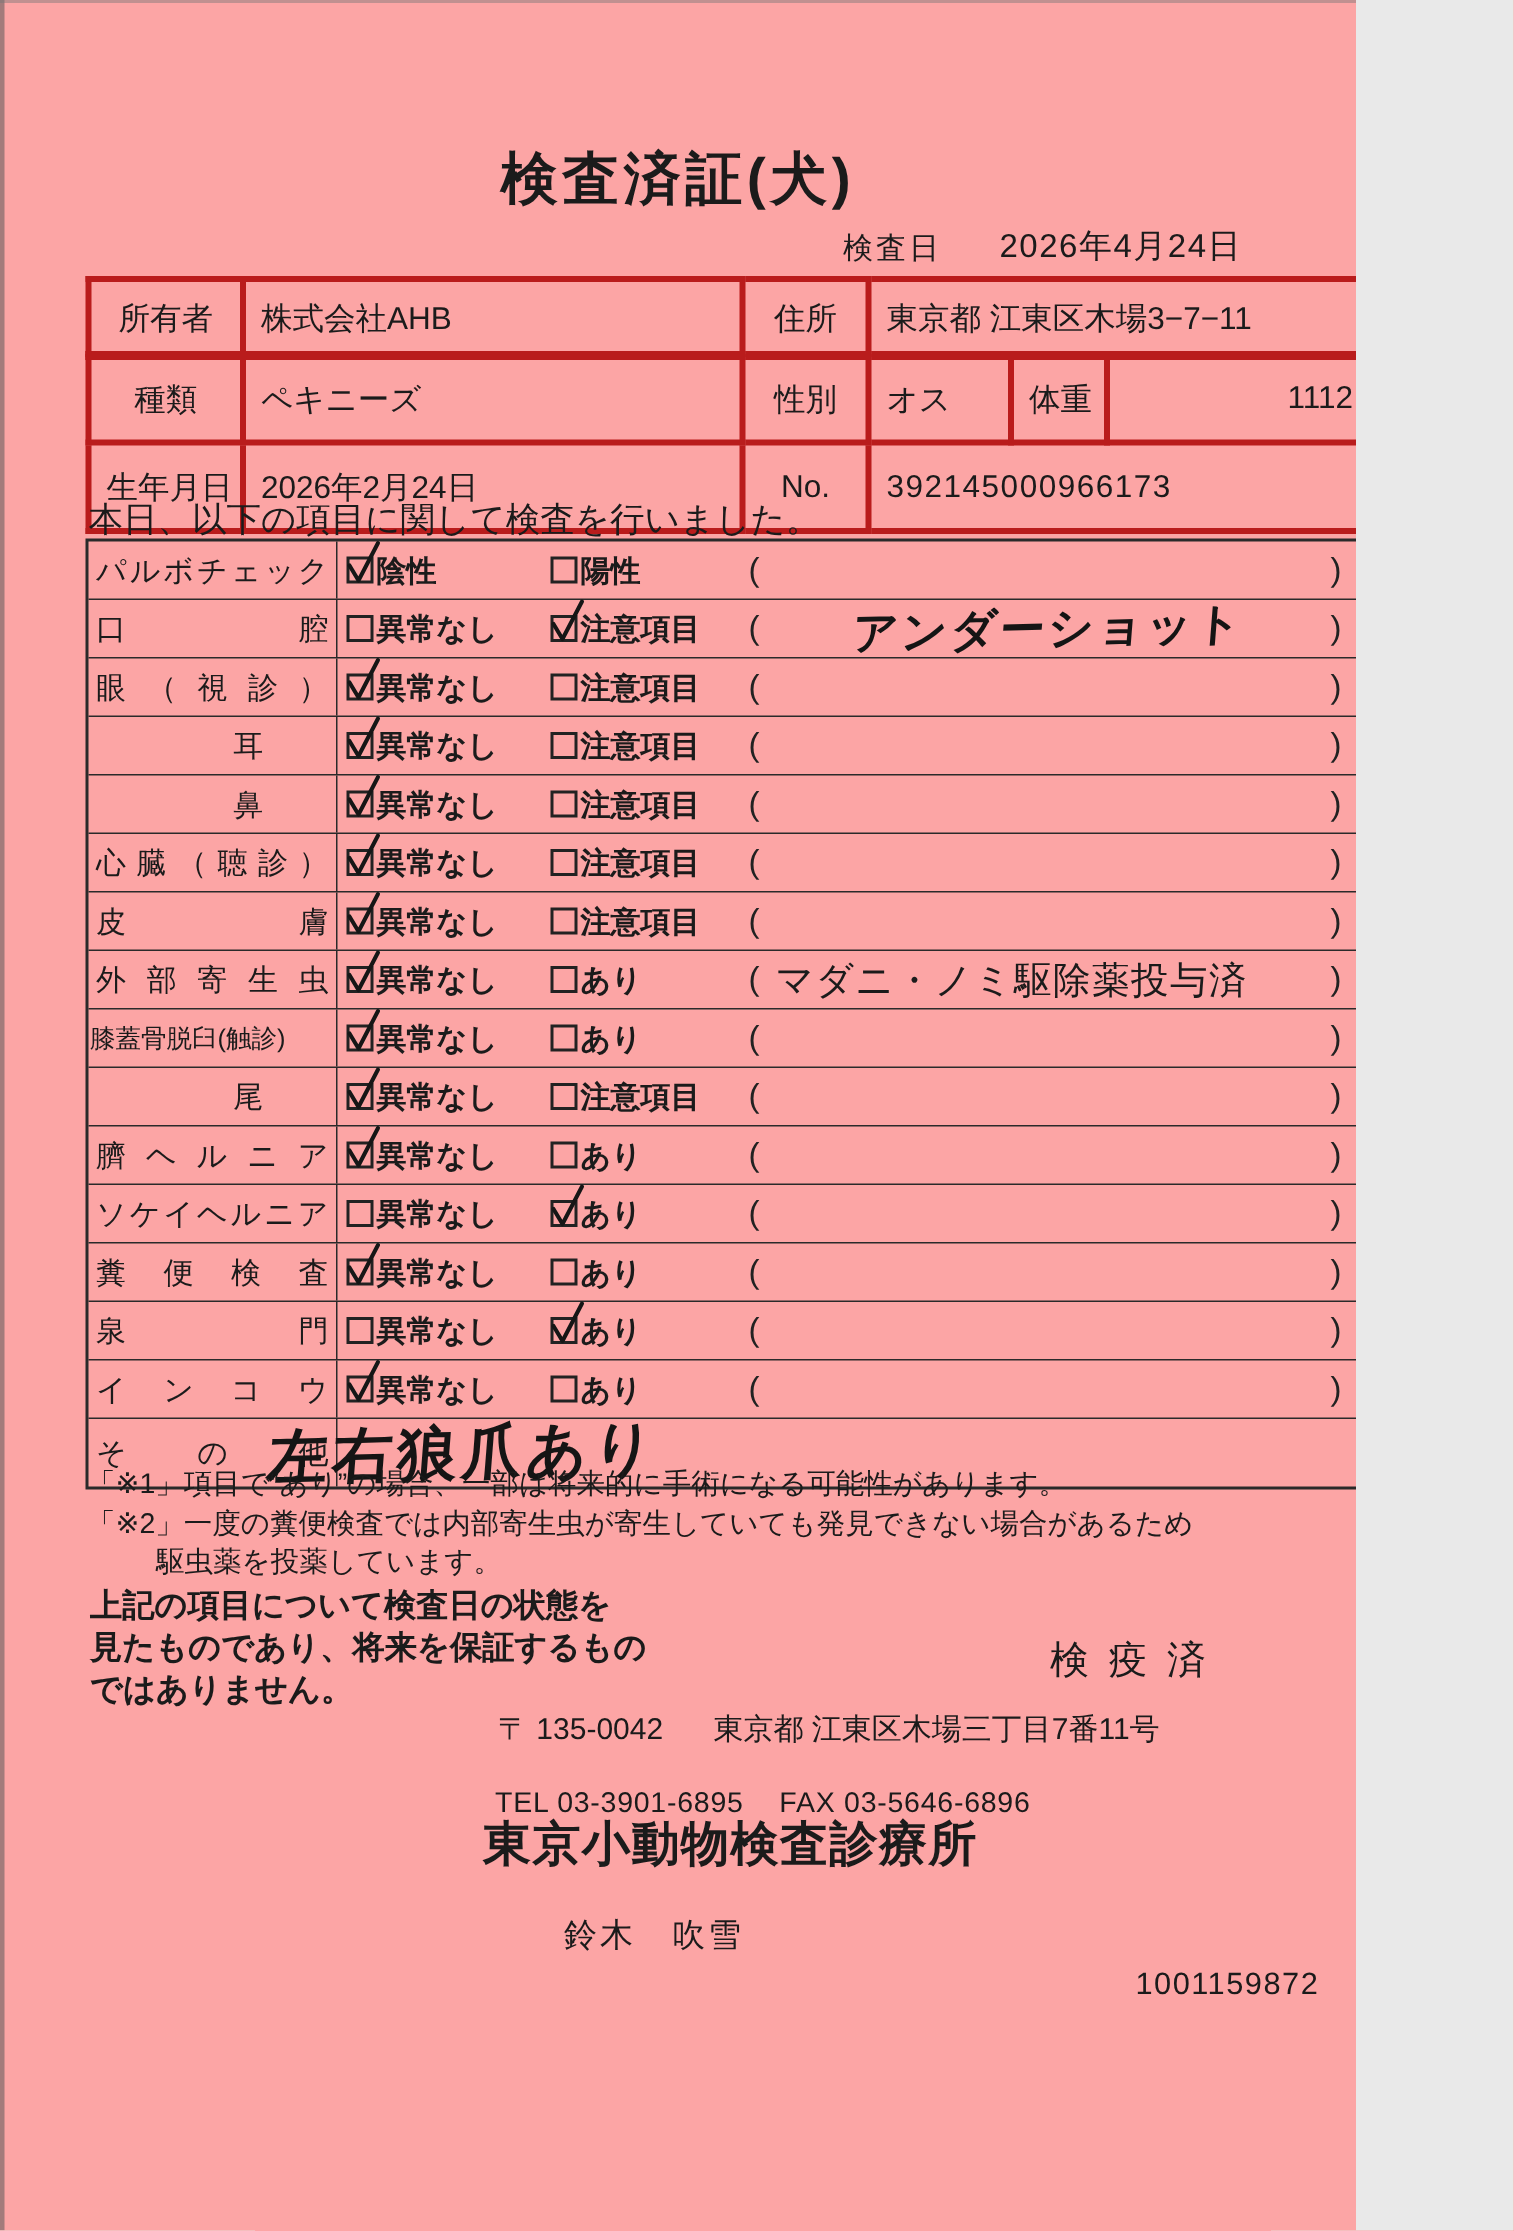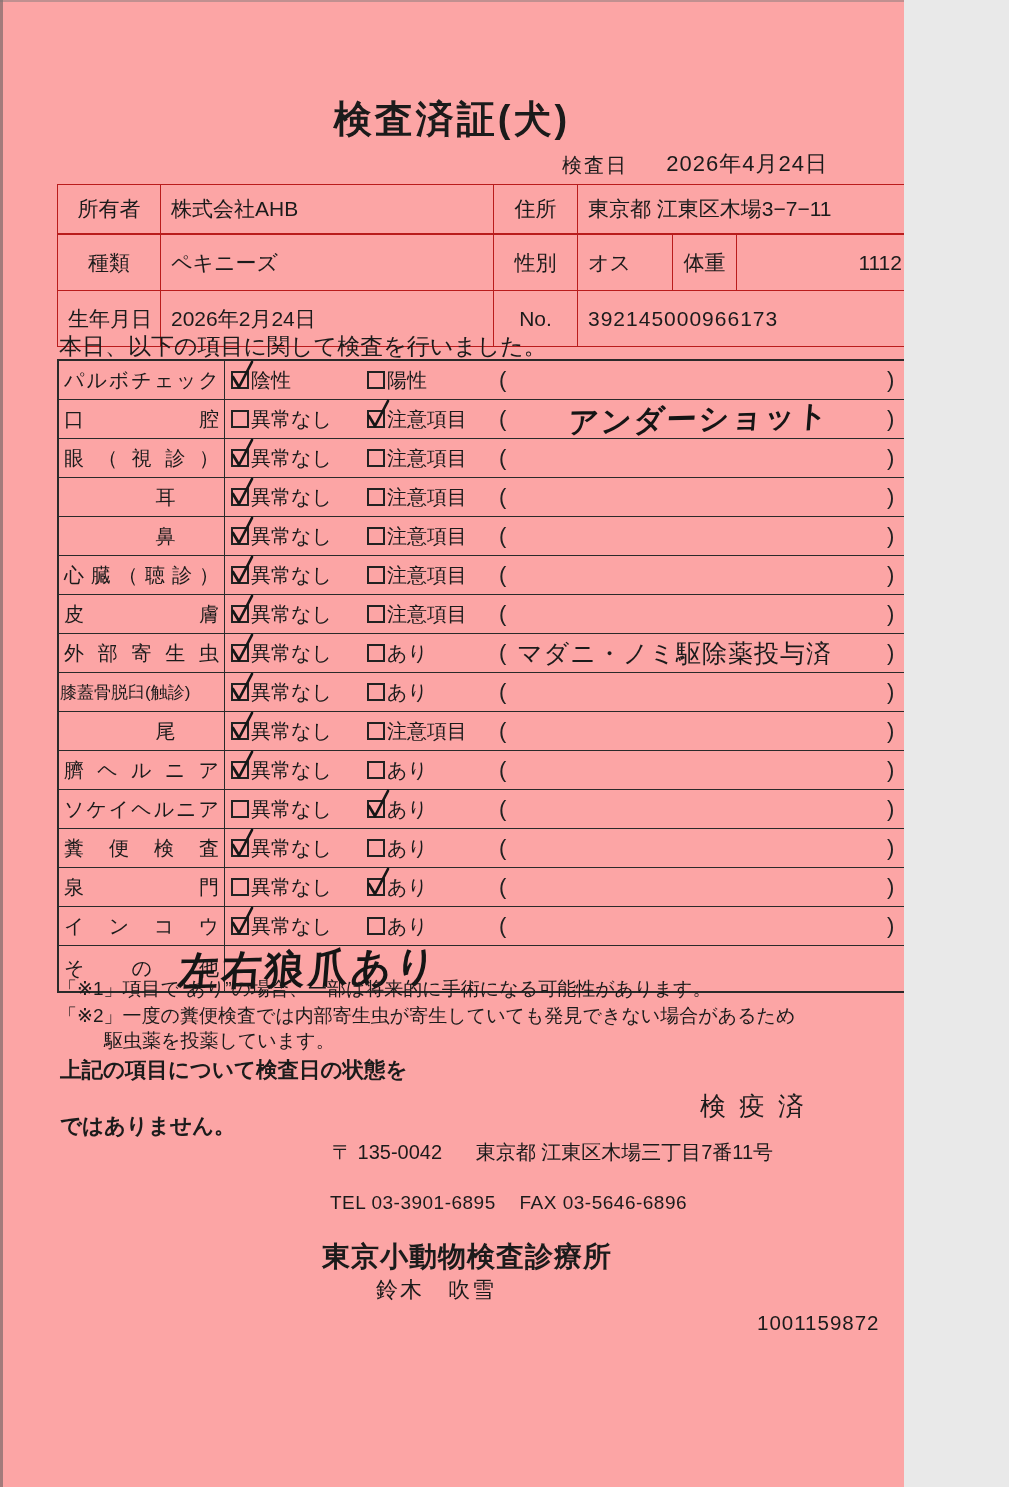--- a/index.html
+++ b/index.html
@@ -21,21 +21,21 @@
   }
   .title{
     position:absolute;top:94px;left:0;width:100%;
     text-align:center;font-size:38px;font-weight:700;letter-spacing:3px;margin:0;
   }
   .insp-label{position:absolute;left:562px;top:152px;font-size:20px;font-weight:500;letter-spacing:2px;}
   .insp-date{position:absolute;right:76px;top:149px;font-size:22px;font-weight:500;letter-spacing:1px;}
 
   table.doc{position:absolute;left:57px;border-collapse:collapse;table-layout:fixed;}
   table.doc td{
-    border:1px solid #b91c1c;font-size:21px;font-weight:500;
+    border:4px solid #b91c1c;font-size:21px;font-weight:500;
     padding:4px 10px;white-space:nowrap;overflow:visible;
   }
   td.c{text-align:center;padding:0 2px;}
   #ownerTable{top:184px;width:879px;}
   #ownerTable td{height:40px;}
   #infoTable{top:234px;width:879px;}
   #infoTable td{height:47px;}
   .weight-cell{text-align:right;}
   .weight-cell .unit{display:inline-block;margin-left:14px;font-size:18px;}
   .no-val{font-size:23px;letter-spacing:1px;}
@@ -51,21 +51,21 @@
   .xrow:last-child{border-bottom:none;height:45px;}
   .xlbl{
     position:absolute;left:0;top:0;bottom:0;width:165px;
     border-right:1.6px solid #2a2a2a;
     display:flex;align-items:center;
     font-size:20px;font-weight:500;
   }
   .spread{width:100%;display:flex;justify-content:space-between;padding:0 5px;box-sizing:border-box;}
   .spread.single{justify-content:center;transform:translateX(24px);}
   .spread.compact{display:block;font-size:17px;padding:0 1px;letter-spacing:0;white-space:nowrap;}
-  .opt{position:absolute;top:0;bottom:0;display:flex;align-items:center;font-size:20px;font-weight:400;}
+  .opt{position:absolute;top:0;bottom:0;display:flex;align-items:center;font-size:20px;font-weight:700;}
   .opt1{left:172px;}
   .opt2{left:308px;justify-content:space-between;}
   .box{position:relative;display:inline-block;width:14px;height:14px;border:2px solid #222;margin-right:2px;flex:0 0 auto;}
   .box svg{position:absolute;left:-3px;top:-14px;overflow:visible;}
   .paren{position:absolute;top:0;bottom:0;display:flex;align-items:center;font-size:22px;color:#222;}
   .paren.open{left:440px;}
   .paren.close{left:828px;}
   .pnote{position:absolute;left:854px;top:0;bottom:0;display:flex;align-items:center;font-size:17px;font-weight:500;}
   .printnote{
     position:absolute;left:458px;top:0;bottom:0;display:flex;align-items:center;
@@ -89,21 +89,21 @@
   #fn2a{left:58px;top:1003px;}
   #fn2b{left:104px;top:1028px;}
 
   .statement{position:absolute;left:60px;top:1056px;font-size:21.5px;font-weight:700;line-height:28px;margin:0;}
   .stamp{position:absolute;left:700px;top:1089px;font-size:26px;font-weight:500;letter-spacing:13px;white-space:nowrap;}
 
   .postal-row{position:absolute;left:332px;top:1139px;font-size:20px;font-weight:500;white-space:nowrap;}
   .postal-row .addr{margin-left:28px;}
   .tel-row{position:absolute;left:330px;top:1192px;font-size:19px;font-weight:500;letter-spacing:.5px;white-space:nowrap;}
   .tel-row .fax{margin-left:18px;}
-  .clinic{position:absolute;left:322px;top:1238px;font-size:28px;font-weight:600;letter-spacing:1px;margin:0;white-space:nowrap;font-family:Liberation Serif, serif;}
+  .clinic{position:absolute;left:322px;top:1208px;font-size:32px;font-weight:600;letter-spacing:1px;margin:0;white-space:nowrap;font-family:Liberation Serif, serif;}
   .vet{position:absolute;left:376px;top:1275px;font-size:22px;font-weight:500;letter-spacing:2px;white-space:nowrap;}
   .serial{position:absolute;left:757px;top:1311px;font-size:20.5px;font-weight:500;letter-spacing:1px;}
 </style>
 </head>
 <body>
 
 <div class="page">
 
   <h1 class="title">検査済証(犬)</h1>
 
@@ -528,21 +528,21 @@
         <span class="hand large">左右狼爪あり</span>
       </div>
     </div>
 
   <p class="fnote" id="fn1">「※1」項目で“あり”の場合、一部は将来的に手術になる可能性があります。</p>
   <p class="fnote" id="fn2a">「※2」一度の糞便検査では内部寄生虫が寄生していても発見できない場合があるため</p>
   <p class="fnote" id="fn2b">駆虫薬を投薬しています。</p>
 
   <p class="statement">
     <span>上記の項目について検査日の状態を</span><br>
-    <br>
+    <span>見たものであり、将来を保証するもの</span><br>
     <span>ではありません。</span>
   </p>
 
   <div class="stamp">検疫済</div>
 
   <div class="postal-row">
     <span>〒 135-0042</span>
     <span class="addr">東京都 江東区木場三丁目7番11号</span>
   </div>
 

